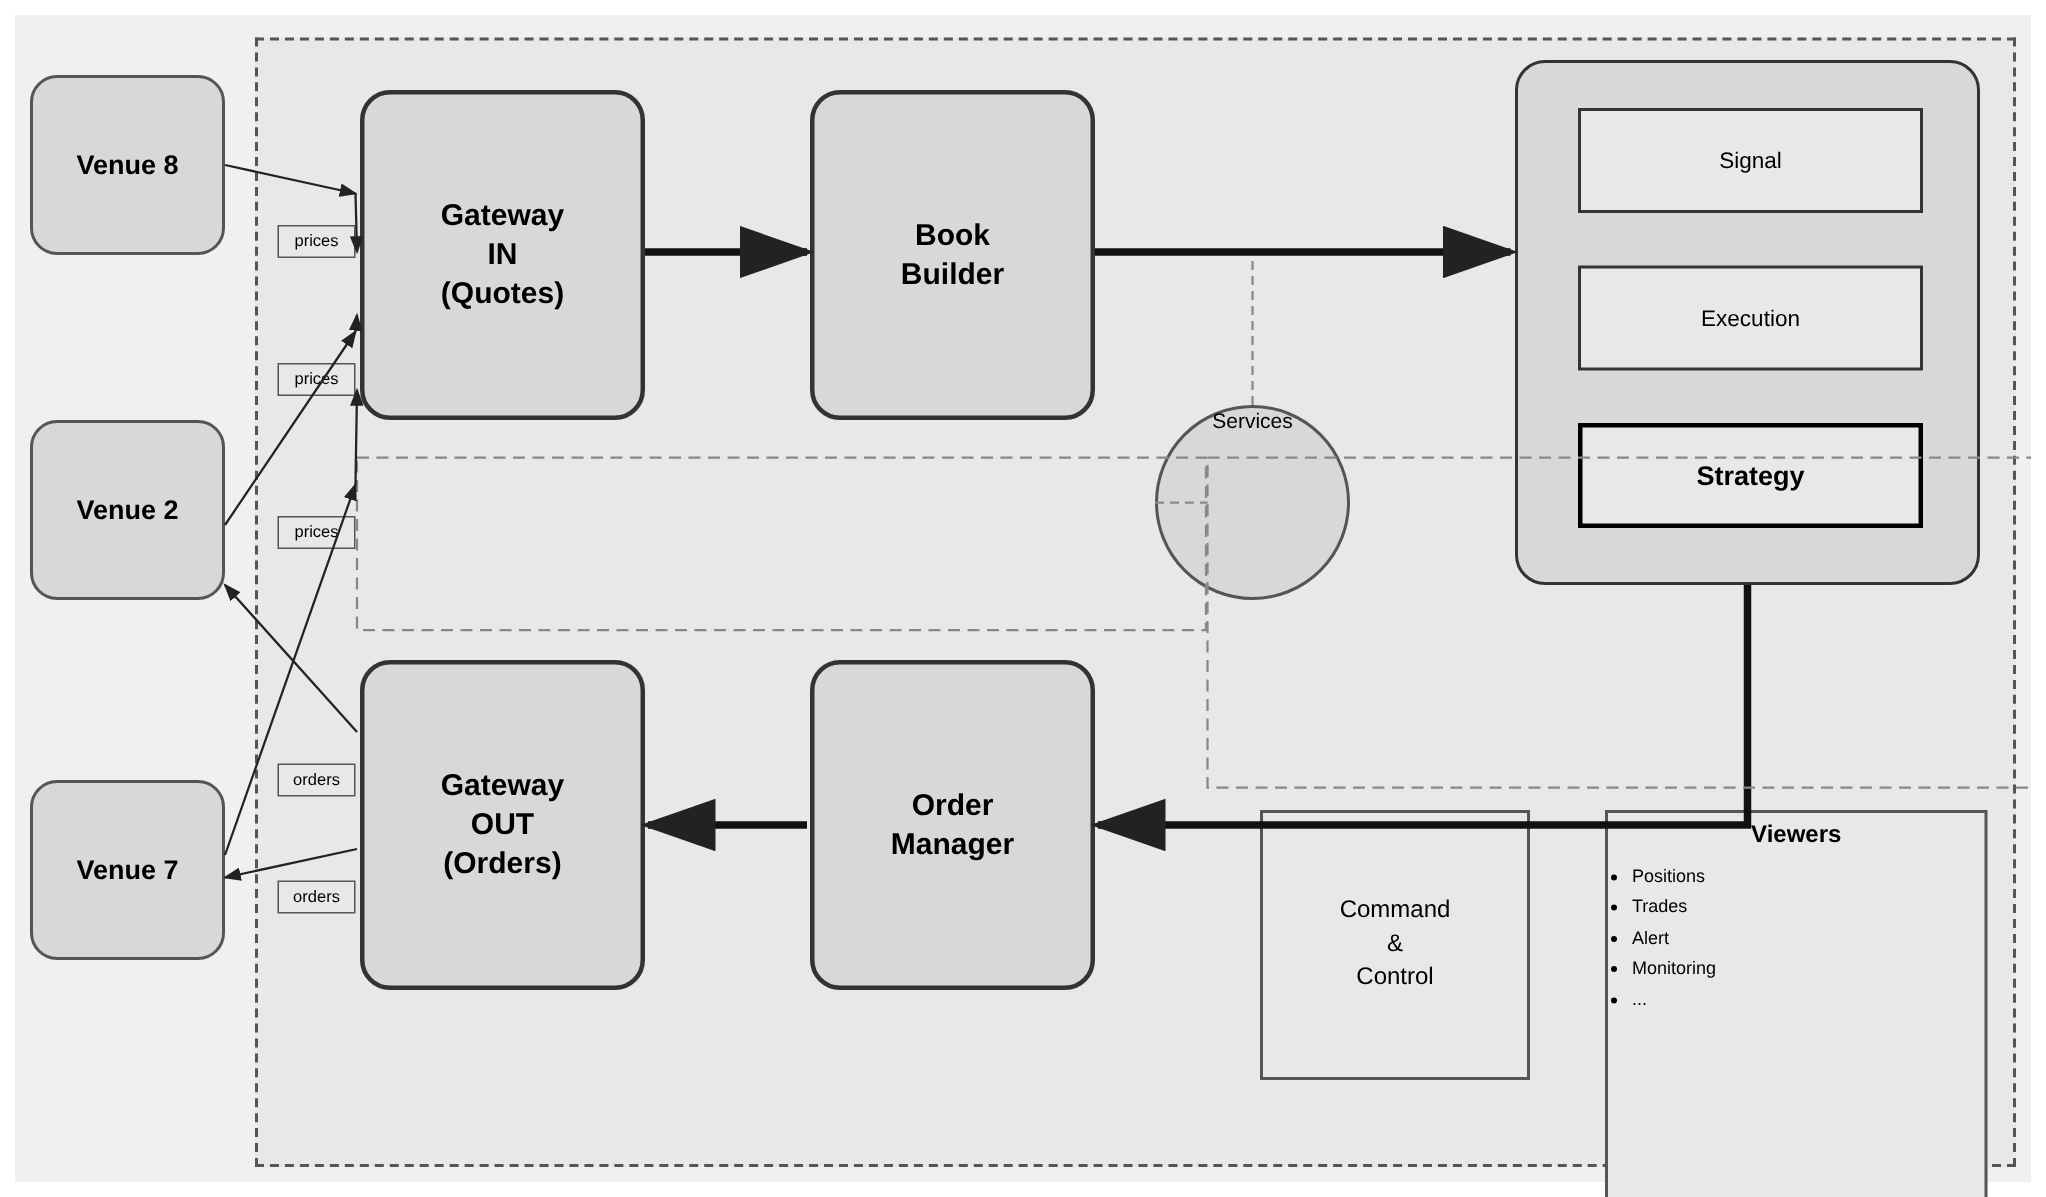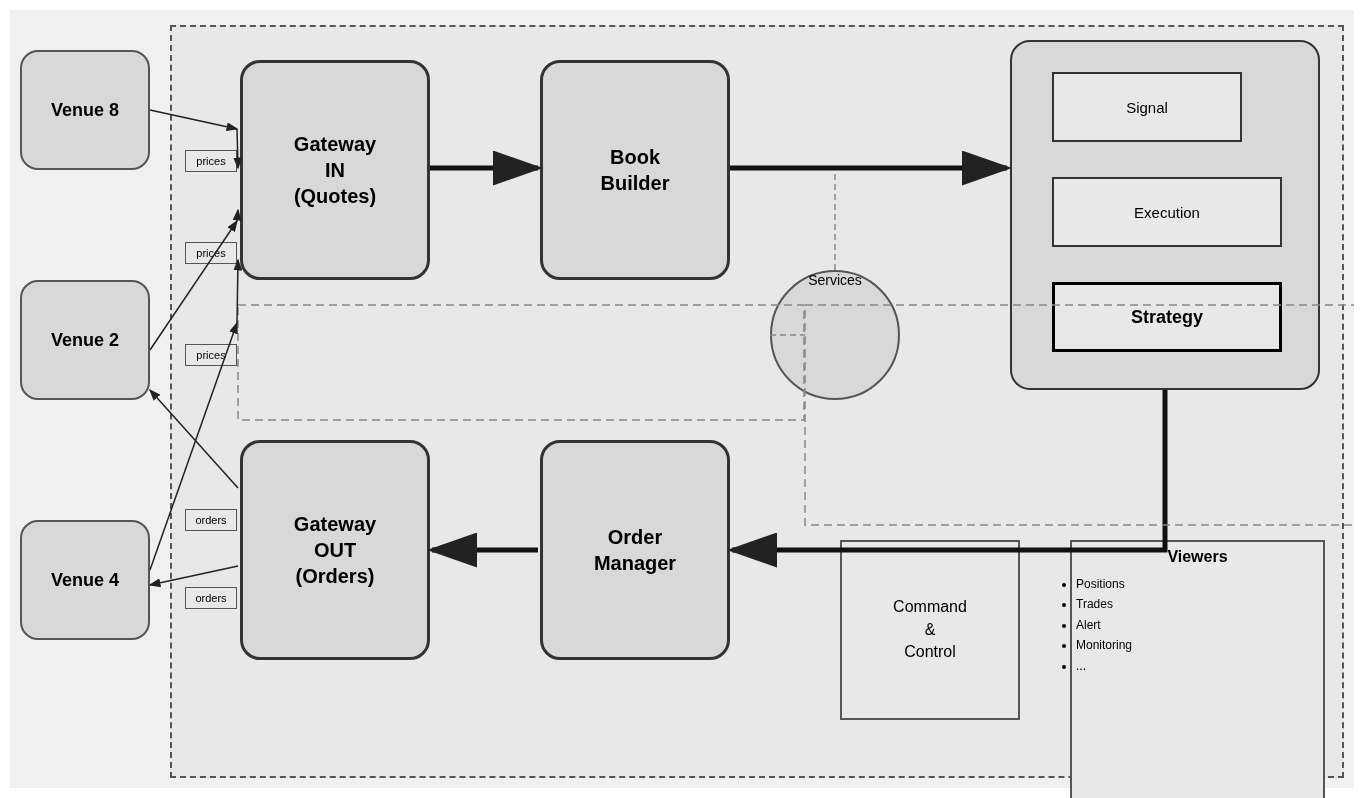--- a/index.html
+++ b/index.html
@@ -134,21 +134,21 @@
 
     .viewers-title {
       font-size: 16px;
       font-weight: bold;
       text-align: center;
       padding: 6px;
     }
 
     .viewers-list {
       font-size: 12px;
-      padding: 2px 8px 8px 4px;
+      padding: 2px 8px 8px 16px;
       line-height: 1.7;
       list-style: disc;
     }
 
     
     .arrows-svg {
       position: absolute;
       top: 0;
       left: 0;
       width: 100%;
@@ -165,21 +165,21 @@
 
   <div class="venue-box" style="top:40px;">
     <span>Venue 8</span>
   </div>
 
   <div class="venue-box" style="top:270px;">
     <span>Venue 2</span>
   </div>
 
   <div class="venue-box" style="top:510px;">
-    <span>Venue 4</span>
+    <span>Venue 7</span>
   </div>
 
   <div class="label-box" style="left:175px;top:108px;width:52px;height:22px;">
     <span>prices</span>
   </div>
   <div class="label-box" style="left:175px;top:200px;width:52px;height:22px;">
     <span>prices</span>
   </div>
   <div class="label-box" style="left:175px;top:302px;width:52px;height:22px;">
     <span>prices</span>
@@ -207,21 +207,21 @@
   <div class="main-box" style="left:530px;top:430px;width:190px;height:220px;">
     <span>Order<br>Manager</span>
   </div>
 
   <div class="services-circle" style="left:760px;top:260px;width:130px;height:130px;">
     <span>Services</span>
   </div>
 
   <div class="strategy-group" style="left:1000px;top:30px;width:310px;height:350px;">
 
-    <div class="small-box" style="left:40px;top:30px;width:190px;height:70px;">
+    <div class="small-box" style="left:40px;top:30px;width:230px;height:70px;">
       <span>Signal</span>
     </div>
 
     <div class="small-box" style="left:40px;top:135px;width:230px;height:70px;">
       <span>Execution</span>
     </div>
 
     <div class="small-box strategy-box" style="left:40px;top:240px;width:230px;height:70px;font-size:18px;">
       <span>Strategy</span>
     </div>

